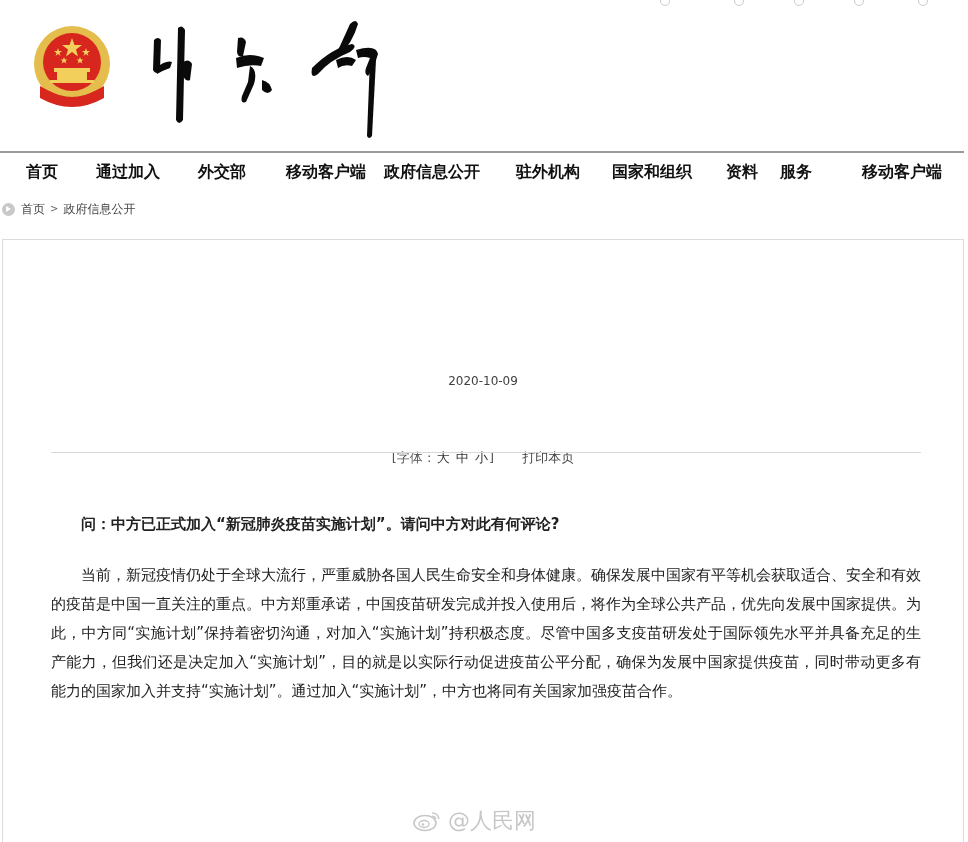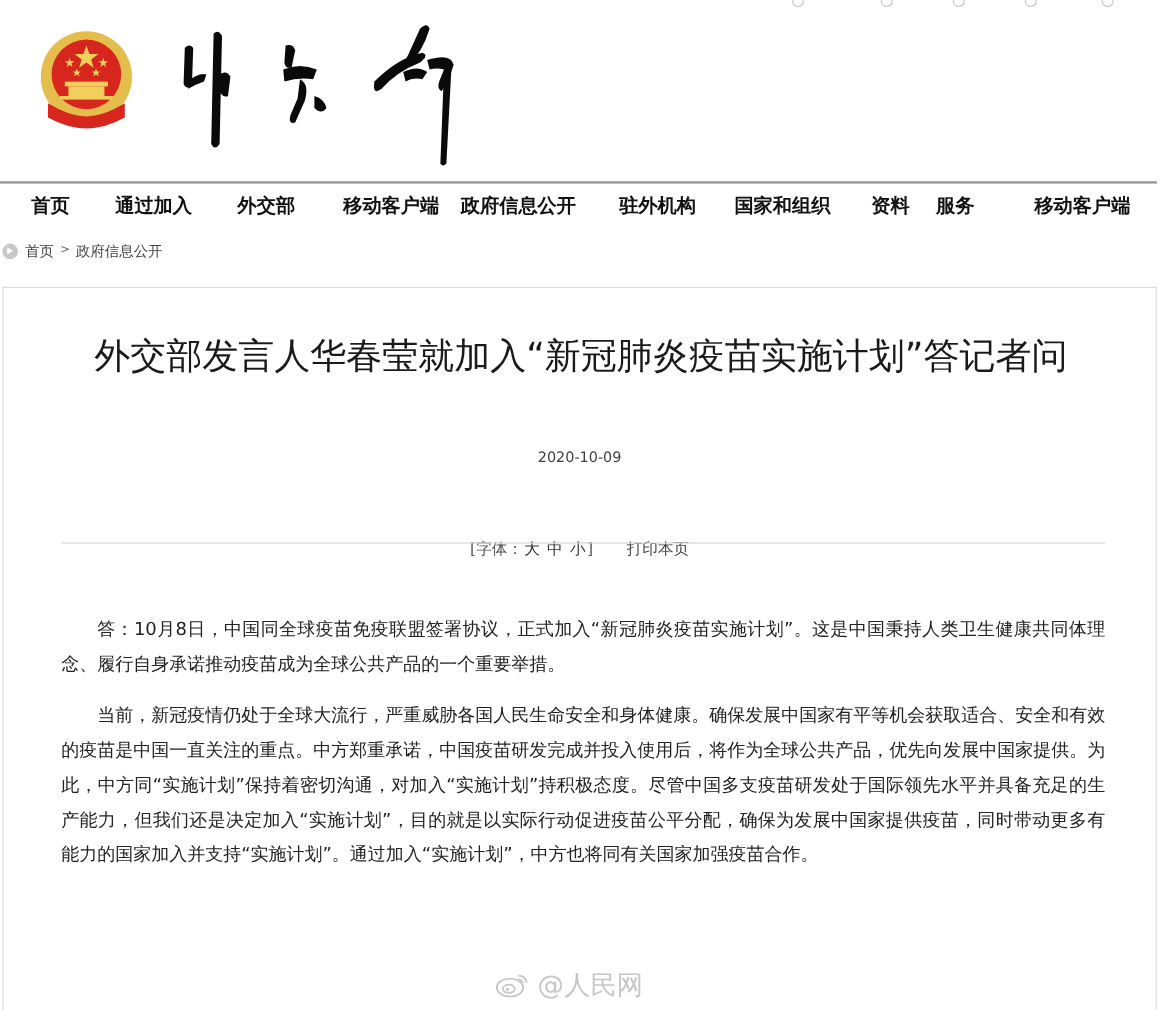--- a/index.html
+++ b/index.html
@@ -102,32 +102,31 @@
 </nav>
 
 <div class="breadcrumb">
   <span class="crumb-icon"></span>
   <a class="crumb-link">首页</a>
   <span class="crumb-sep">&gt;</span>
   <a class="crumb-link">政府信息公开</a>
 </div>
 
 <div class="content-box">
-  <h1 class="title">外交部发言人华春莹就加入“新冠肺炎疫苗实施计划”答记者问</h1>
   <div class="date">2020-10-09</div>
   <div class="tools">
     <span>[字体：</span><a class="fs">大</a>
     <a class="fs">中</a>
     <a class="fs">小</a><span>]</span>
     <a class="print">打印本页</a>
   </div>
   <div class="divider"></div>
 
   <div class="article">
-    <p>答：10月8日，中国同全球疫苗免疫联盟签署协议，正式加入“新冠肺炎疫苗实施计划”。这是中国秉持人类卫生健康共同体理念、履行自身承诺推动疫苗成为全球公共产品的一个重要举措。</p>
+    <p class="q">问：中方已正式加入“新冠肺炎疫苗实施计划”。请问中方对此有何评论?</p>
     <p>当前，新冠疫情仍处于全球大流行，严重威胁各国人民生命安全和身体健康。确保发展中国家有平等机会获取适合、安全和有效的疫苗是中国一直关注的重点。中方郑重承诺，中国疫苗研发完成并投入使用后，将作为全球公共产品，优先向发展中国家提供。为此，中方同“实施计划”保持着密切沟通，对加入“实施计划”持积极态度。尽管中国多支疫苗研发处于国际领先水平并具备充足的生产能力，但我们还是决定加入“实施计划”，目的就是以实际行动促进疫苗公平分配，确保为发展中国家提供疫苗，同时带动更多有能力的国家加入并支持“实施计划”。通过加入“实施计划”，中方也将同有关国家加强疫苗合作。</p>
   </div>
 </div>
 
 <div class="watermark">
   <svg class="weibo-icon" viewBox="0 0 30 22">
     <ellipse cx="13" cy="13" rx="11" ry="7.5" fill="none" stroke="#bdbdbd" stroke-width="1.6"></ellipse>
     <ellipse cx="12" cy="14" rx="5" ry="3.5" fill="none" stroke="#bdbdbd" stroke-width="1.4"></ellipse>
     <circle cx="11" cy="14.5" r="1.3" fill="#bdbdbd"></circle>
     <path d="M20,3 q6,0 7,6" fill="none" stroke="#bdbdbd" stroke-width="1.4"></path>

